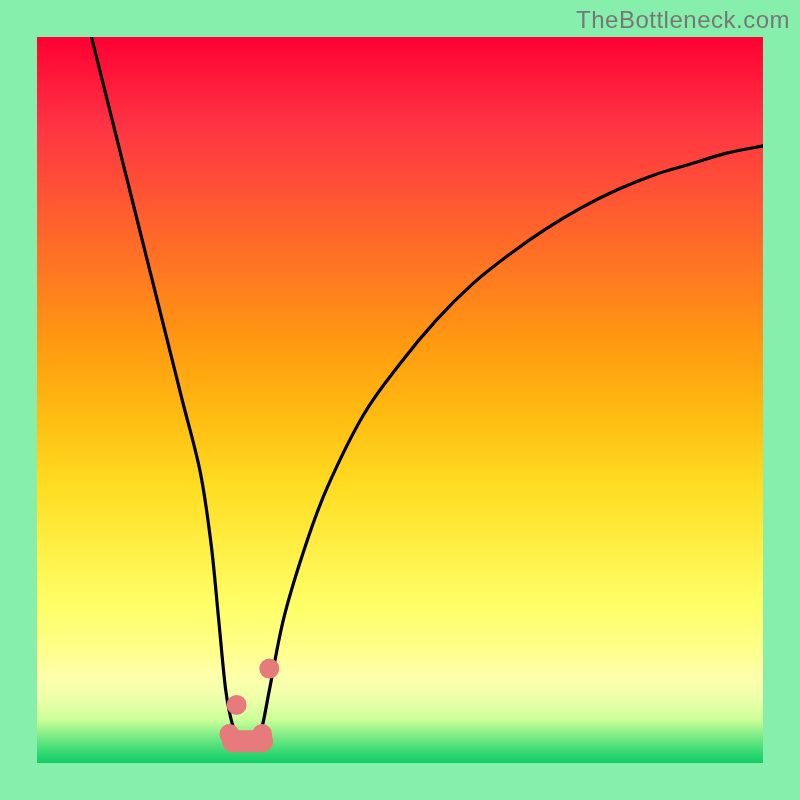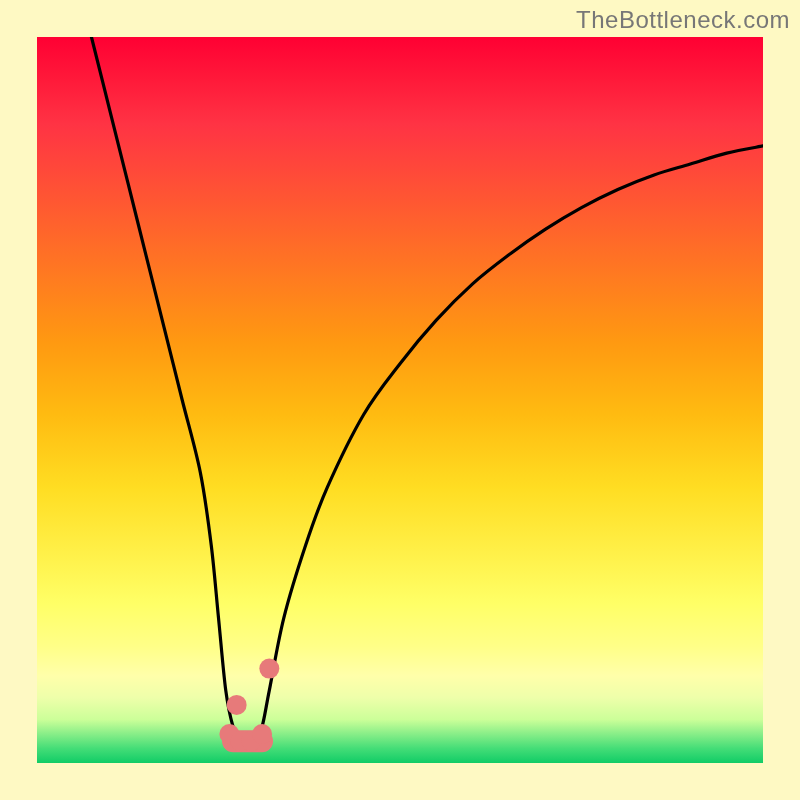--- a/index.html
+++ b/index.html
@@ -8,21 +8,21 @@
     height: 800px;
     background: #000;
     position: relative;
     font-family: Arial, sans-serif;
     overflow: hidden;
   }
   .frame {
     position: absolute;
     top: 0; left: 0;
     width: 800px; height: 800px;
-    background: #fef9c3;
+    background: #86efac;
   }
   .plot-area {
     position: absolute;
     top: 37px;
     left: 37px;
     width: 726px;
     height: 726px;
     background: linear-gradient(to bottom,
       #ff0033 0%,
       #ff1a3a 6%,

